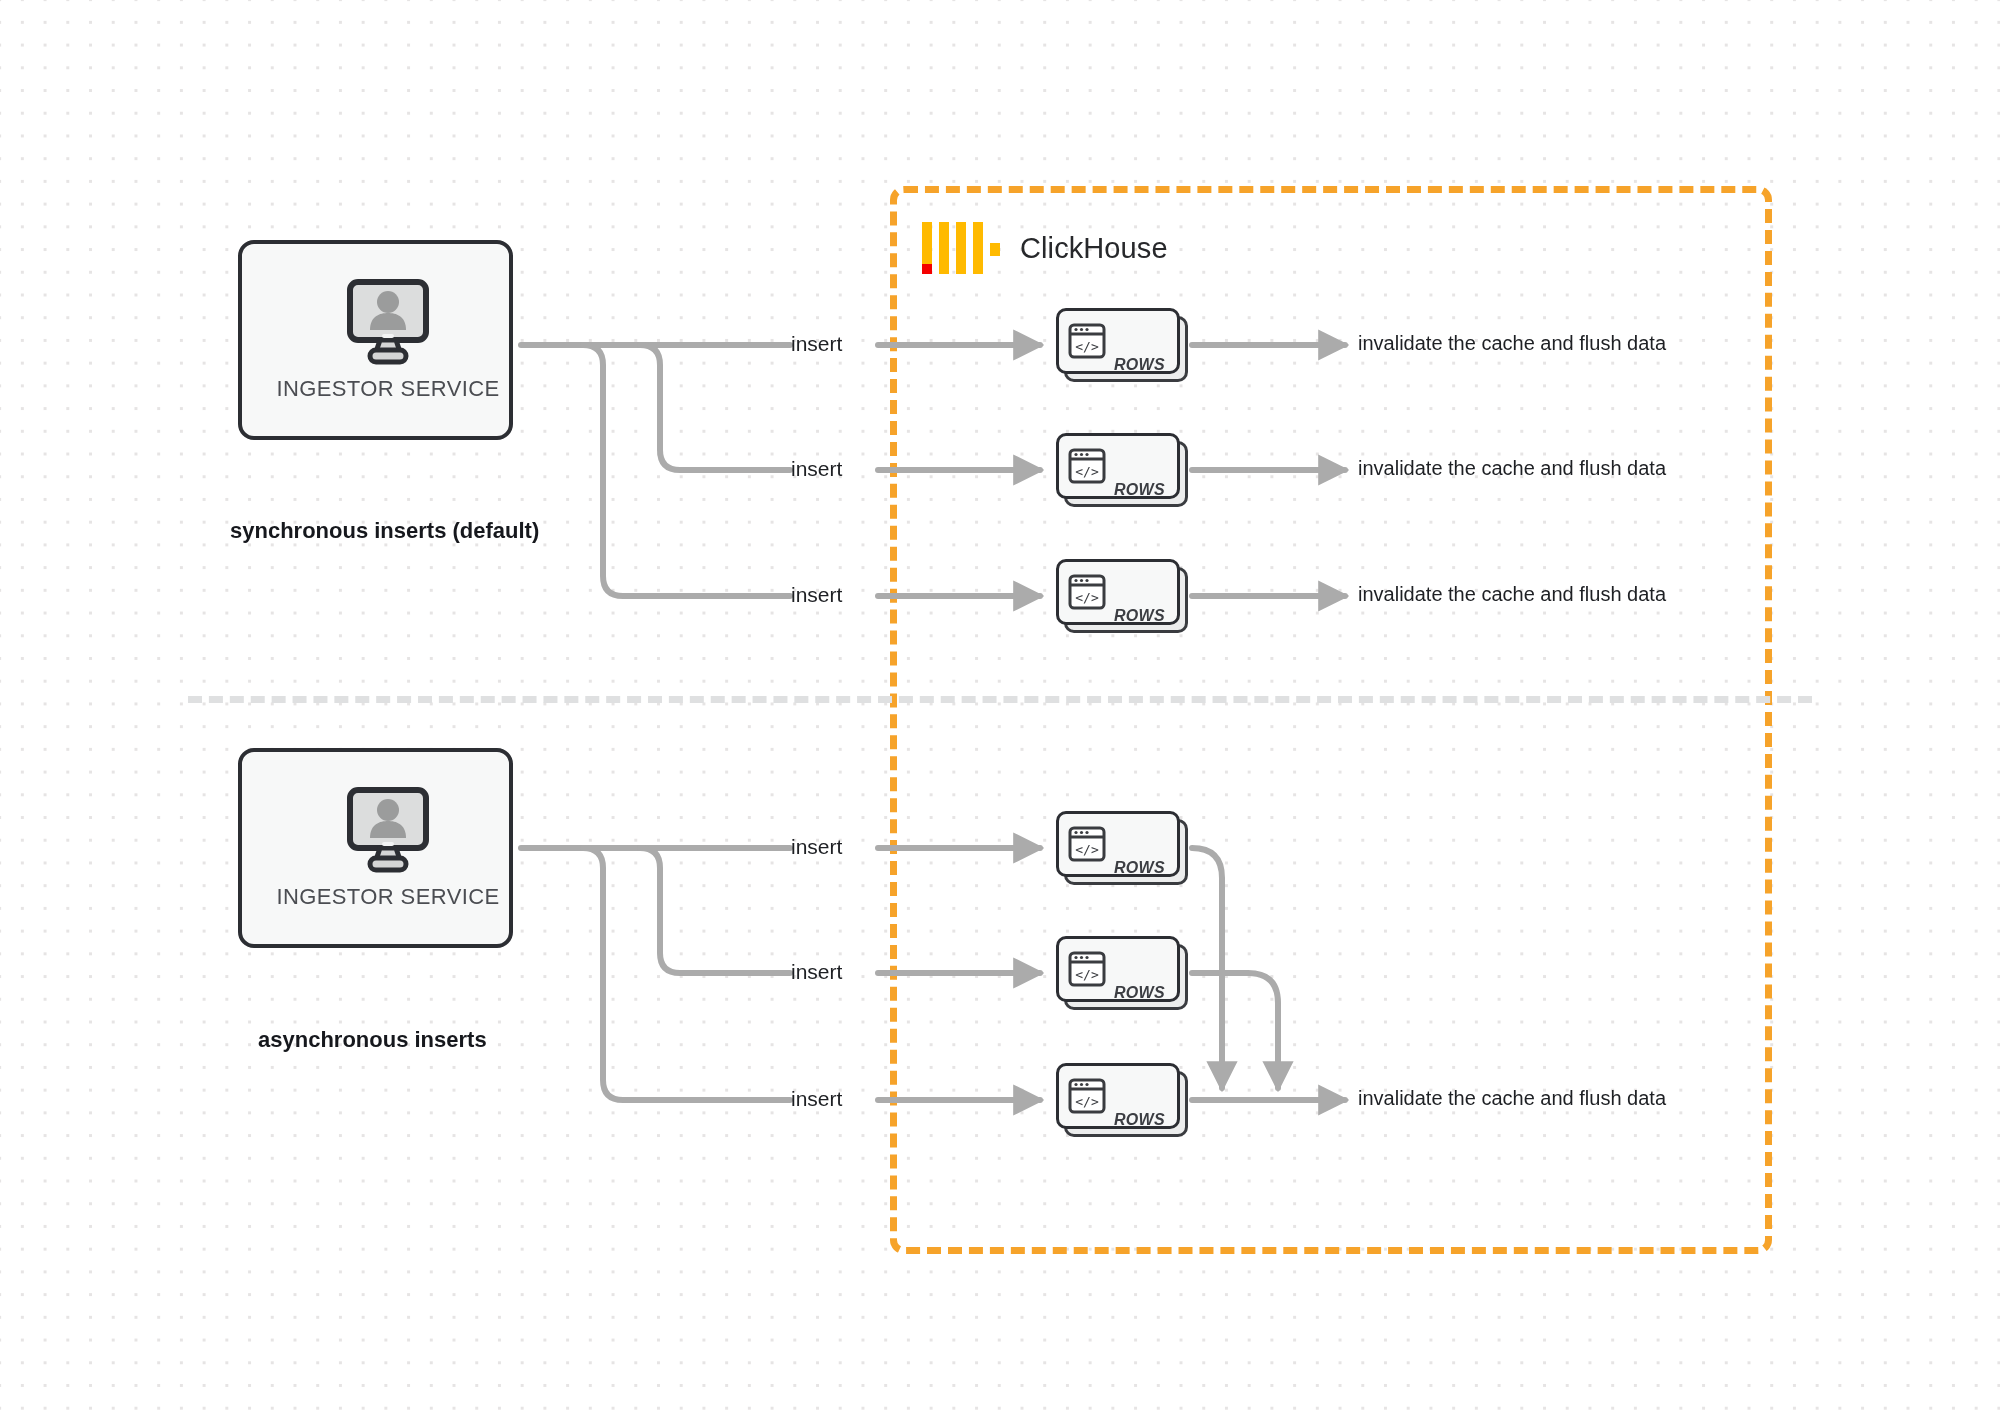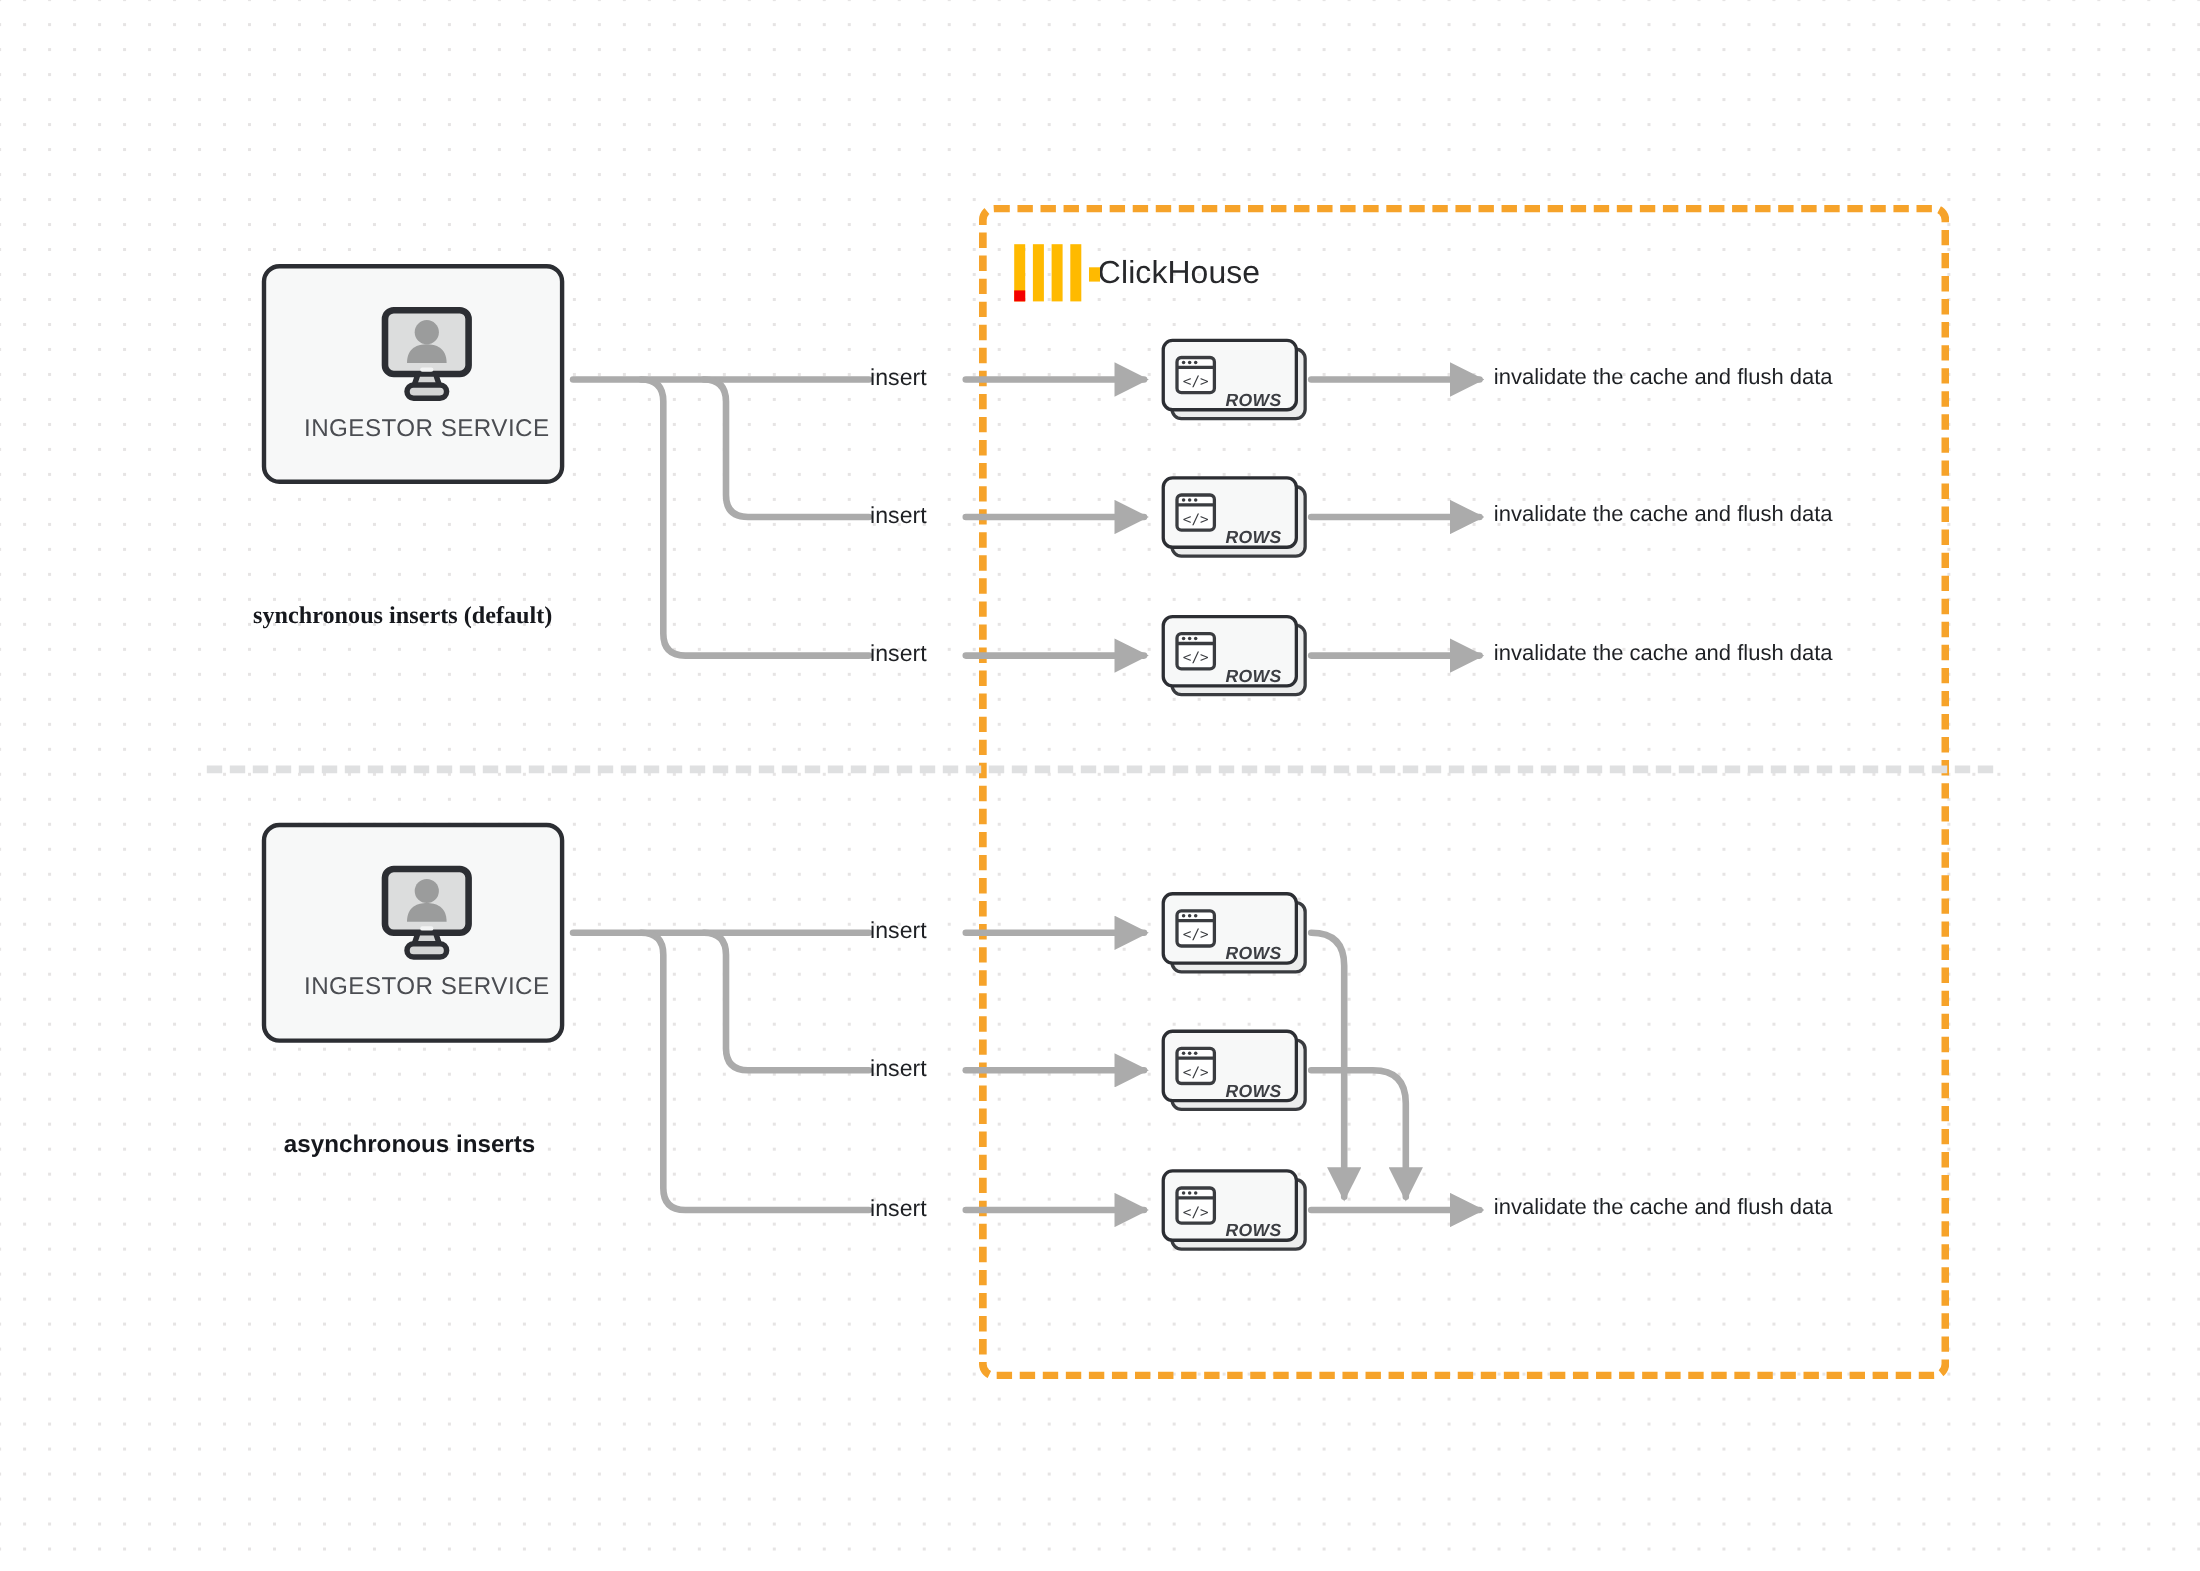--- a/index.html
+++ b/index.html
@@ -43,21 +43,21 @@
     border-radius: 14px;
   }
 
   
   .ch-brand {
     position: absolute;
     left: 922px;
     top: 222px;
     display: flex;
     align-items: center;
-    gap: 14px;
+    gap: 36px;
   }
   .ch-logo {
     position: relative;
     width: 62px;
     height: 52px;
   }
   .ch-logo .bar {
     position: absolute;
     top: 0;
     width: 10px;
@@ -117,21 +117,21 @@
   .monitor { width: 96px; height: 92px; display:block; }
 
   
   .section-caption {
     position: absolute;
     font-size: 22px;
     font-weight: bold;
     color: #16181d;
     white-space: nowrap;
   }
-  .section-caption.sync  { left: 230px; top: 546px; font-family: Liberation Serif, serif; }
+  .section-caption.sync  { left: 230px; top: 518px; }
   .section-caption.async { left: 258px; top: 1027px; }
 
   
   .divider {
     position: absolute;
     left: 188px;
     top: 696px;
     width: 1624px;
     height: 0;
     border-top: 7px dashed #dfe0e1;

